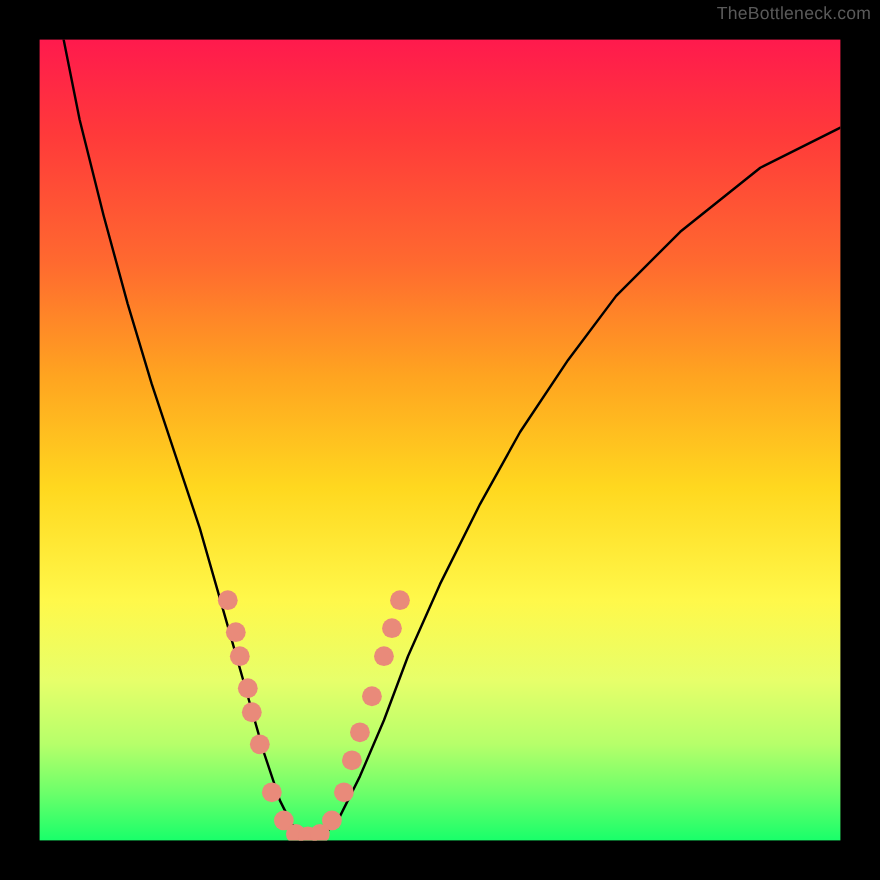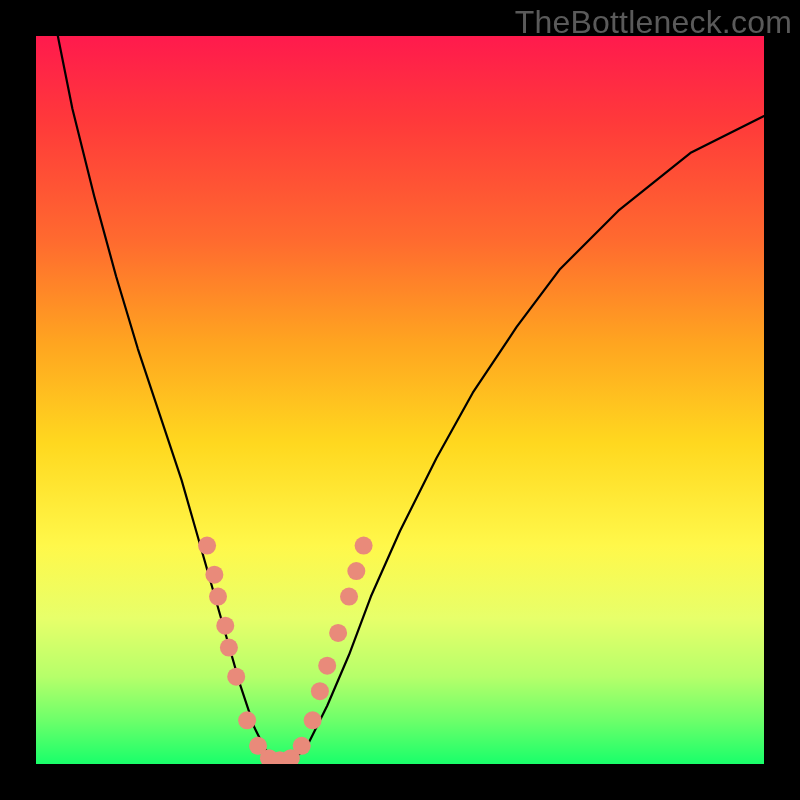--- a/index.html
+++ b/index.html
@@ -36,21 +36,21 @@
       #b6ff6a 88%,
       #6dff6a 94%,
       #19ff6a 100%
     );
   }
   .watermark {
     position: absolute;
     top: 4px;
     right: 8px;
     font-family: Arial, Helvetica, sans-serif;
-    font-size: 32px;
+    font-size: 16px;
     font-weight: 500;
     color: #5a5a5a;
     letter-spacing: 0.2px;
     user-select: none;
   }
   svg {
     position: absolute;
     left: 0;
     top: 0;
   }

